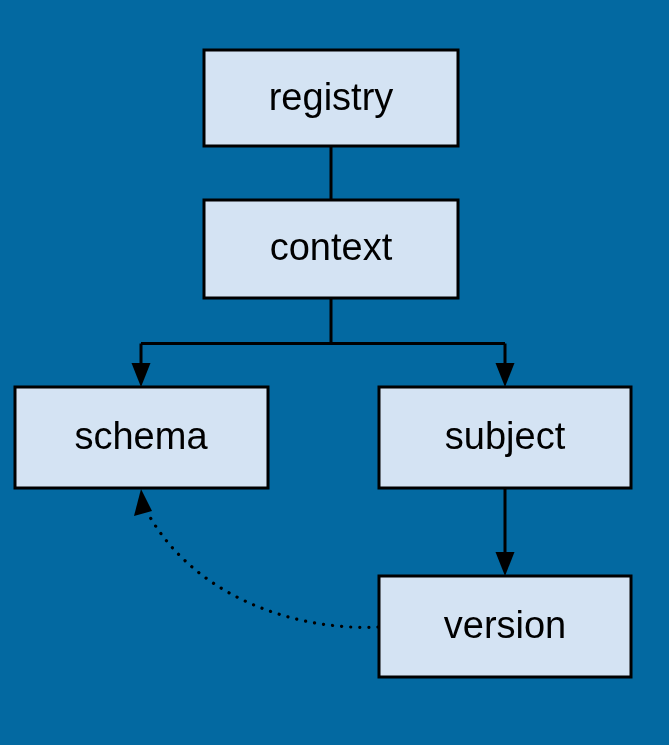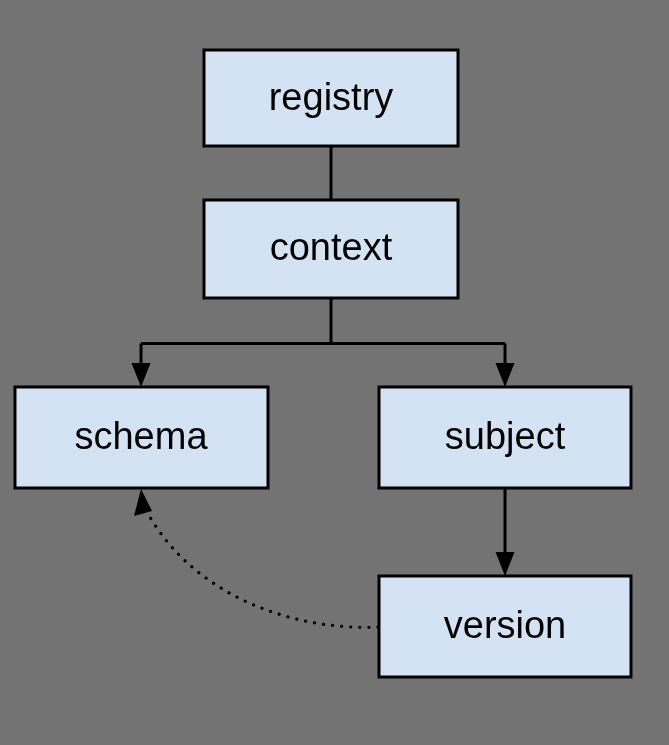--- a/index.html
+++ b/index.html
@@ -10,21 +10,21 @@
   body {
     width: 669px;
     height: 745px;
     font-family: "Liberation Sans", sans-serif;
     overflow: hidden;
   }
   #diagram-canvas {
     position: relative;
     width: 669px;
     height: 745px;
-    background: #737373;
+    background: #0369a1;
   }
   svg#diagram-svg {
     position: absolute;
     top: 0;
     left: 0;
     width: 669px;
     height: 745px;
     display: block;
   }
   .node-rect {

